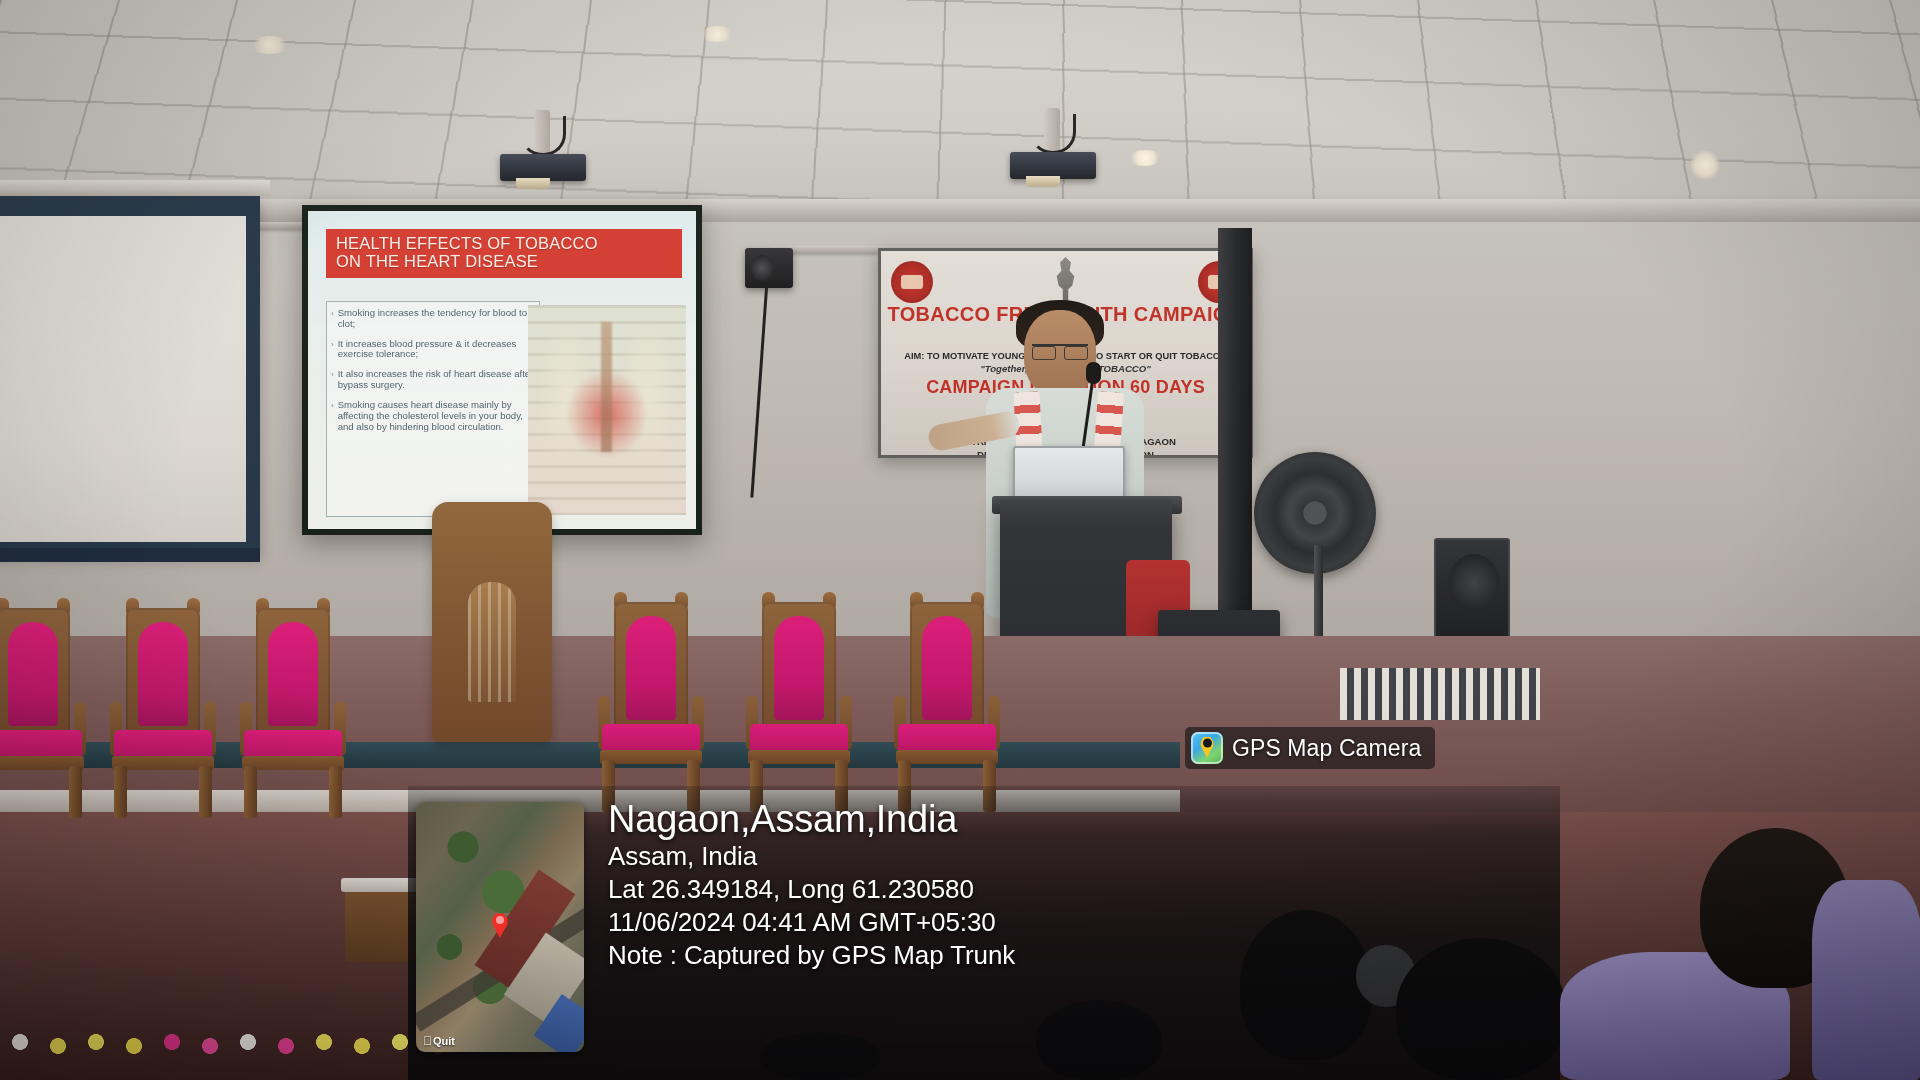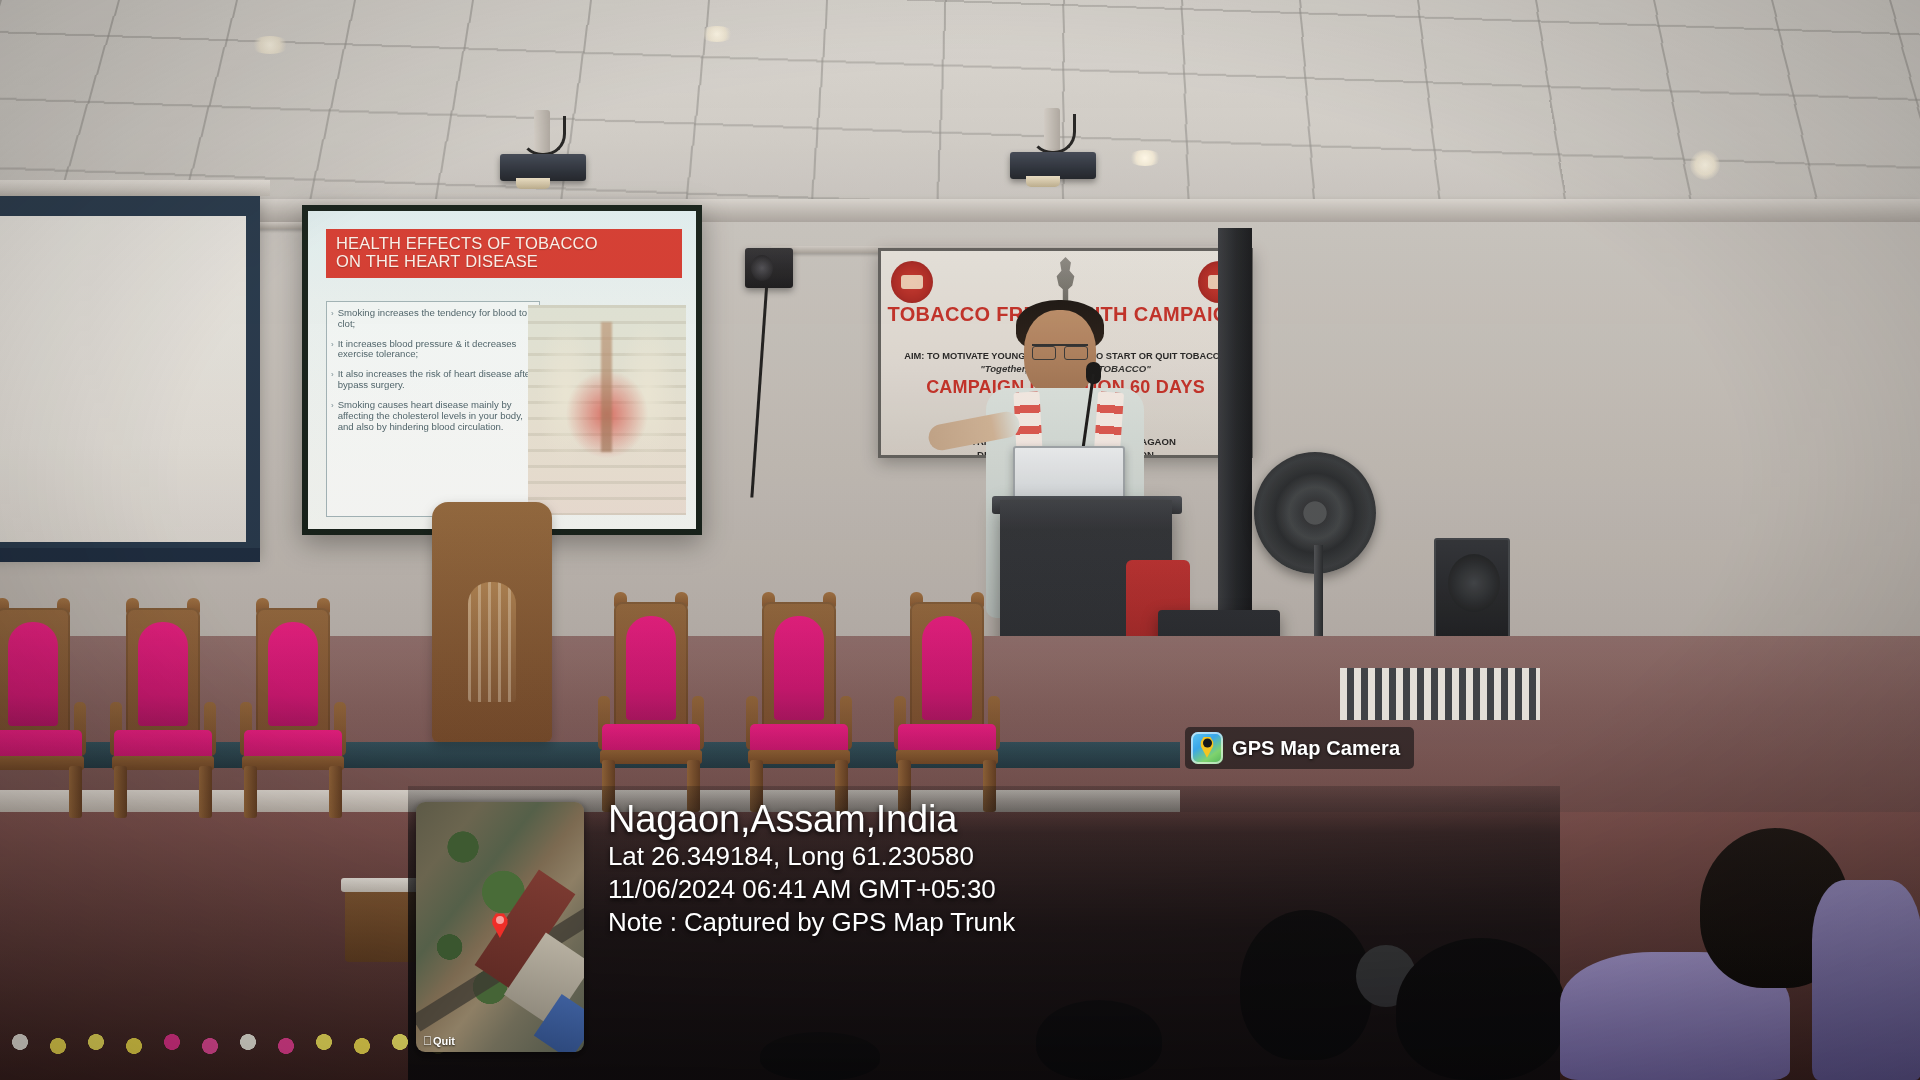--- a/index.html
+++ b/index.html
@@ -399,21 +399,21 @@
     position:absolute; left:50%; top:46%; transform:translate(-50%,-50%);
     width:17px; height:22px;
     background:#f5c521;
     clip-path:polygon(50% 100%, 12% 46%, 12% 28%, 30% 6%, 70% 6%, 88% 28%, 88% 46%);
   }
   .gps-badge-icon .pin:after{
     content:""; position:absolute; left:50%; top:34%; transform:translate(-50%,-50%);
     width:9px; height:9px; border-radius:50%; background:#16181c;
   }
   .gps-badge-label {
-    color:#fff; font-size:20px; font-weight:700; letter-spacing:.1px;
+    color:#fff; font-size:23px; font-weight:400; letter-spacing:.1px;
     text-shadow:0 1px 3px rgba(0,0,0,.85); white-space:nowrap;
   }
 
   .gps-panel {
     position:absolute; left:408px; top:786px; width:1152px; height:294px;
     background:linear-gradient(180deg, rgba(12,12,14,.22) 0%, rgba(12,12,14,.62) 16%, rgba(10,10,12,.80) 48%, rgba(8,8,10,.86) 100%);
     display:flex;
   }
   .gps-map {
     flex:0 0 auto; width:168px; height:250px; margin:16px 0 0 8px;
@@ -685,19 +685,20 @@
       <div class="bldg-b"></div>
       <div class="bldg-c"></div>
       <div class="pin"></div>
       <div class="maps-wm">
         <span class="apple-glyph"></span>
         <span>Quit</span>
       </div>
     </div>
     <div class="gps-text">
       <div class="gps-title">Nagaon,Assam,India</div>
+      <div class="gps-line">Assam, India</div>
       <div class="gps-line">Lat 26.349184, Long 61.230580</div>
-      <div class="gps-line">11/06/2024 06:41 AM GMT+05:30</div>
+      <div class="gps-line">11/06/2024 04:41 AM GMT+05:30</div>
       <div class="gps-line">Note : Captured by GPS Map Trunk</div>
     </div>
   </div>
 
 </div>
 
 </body></html>

